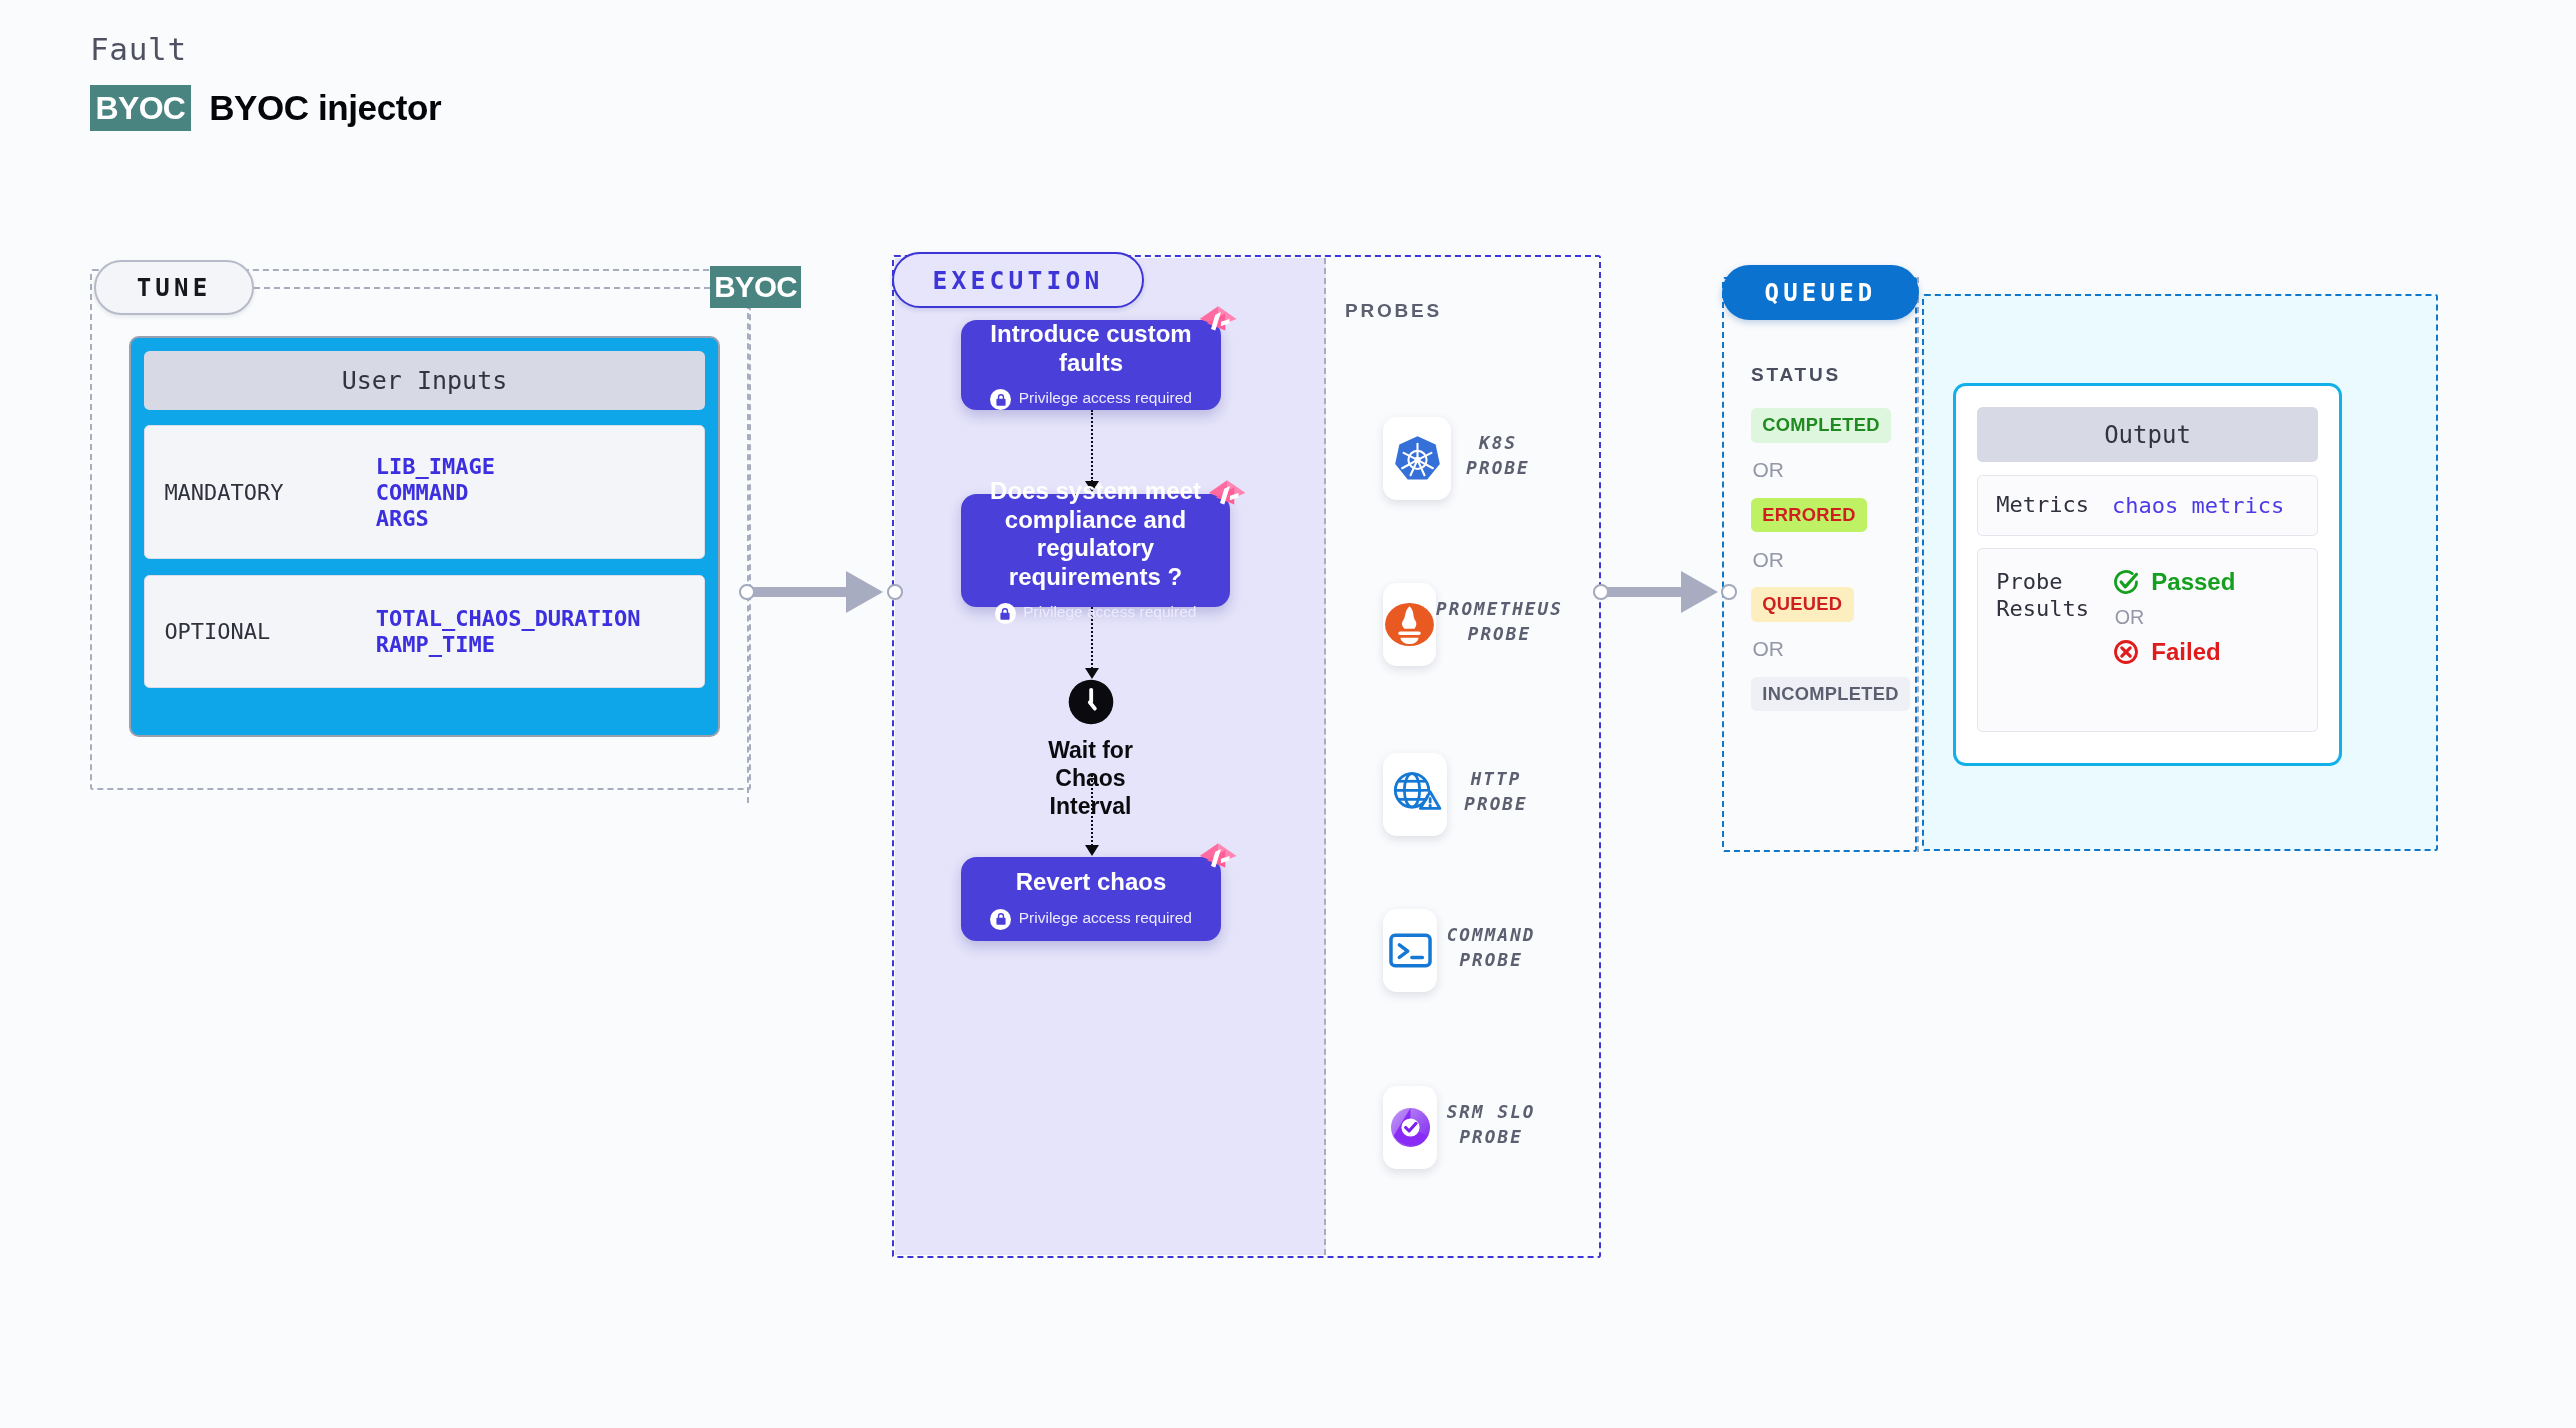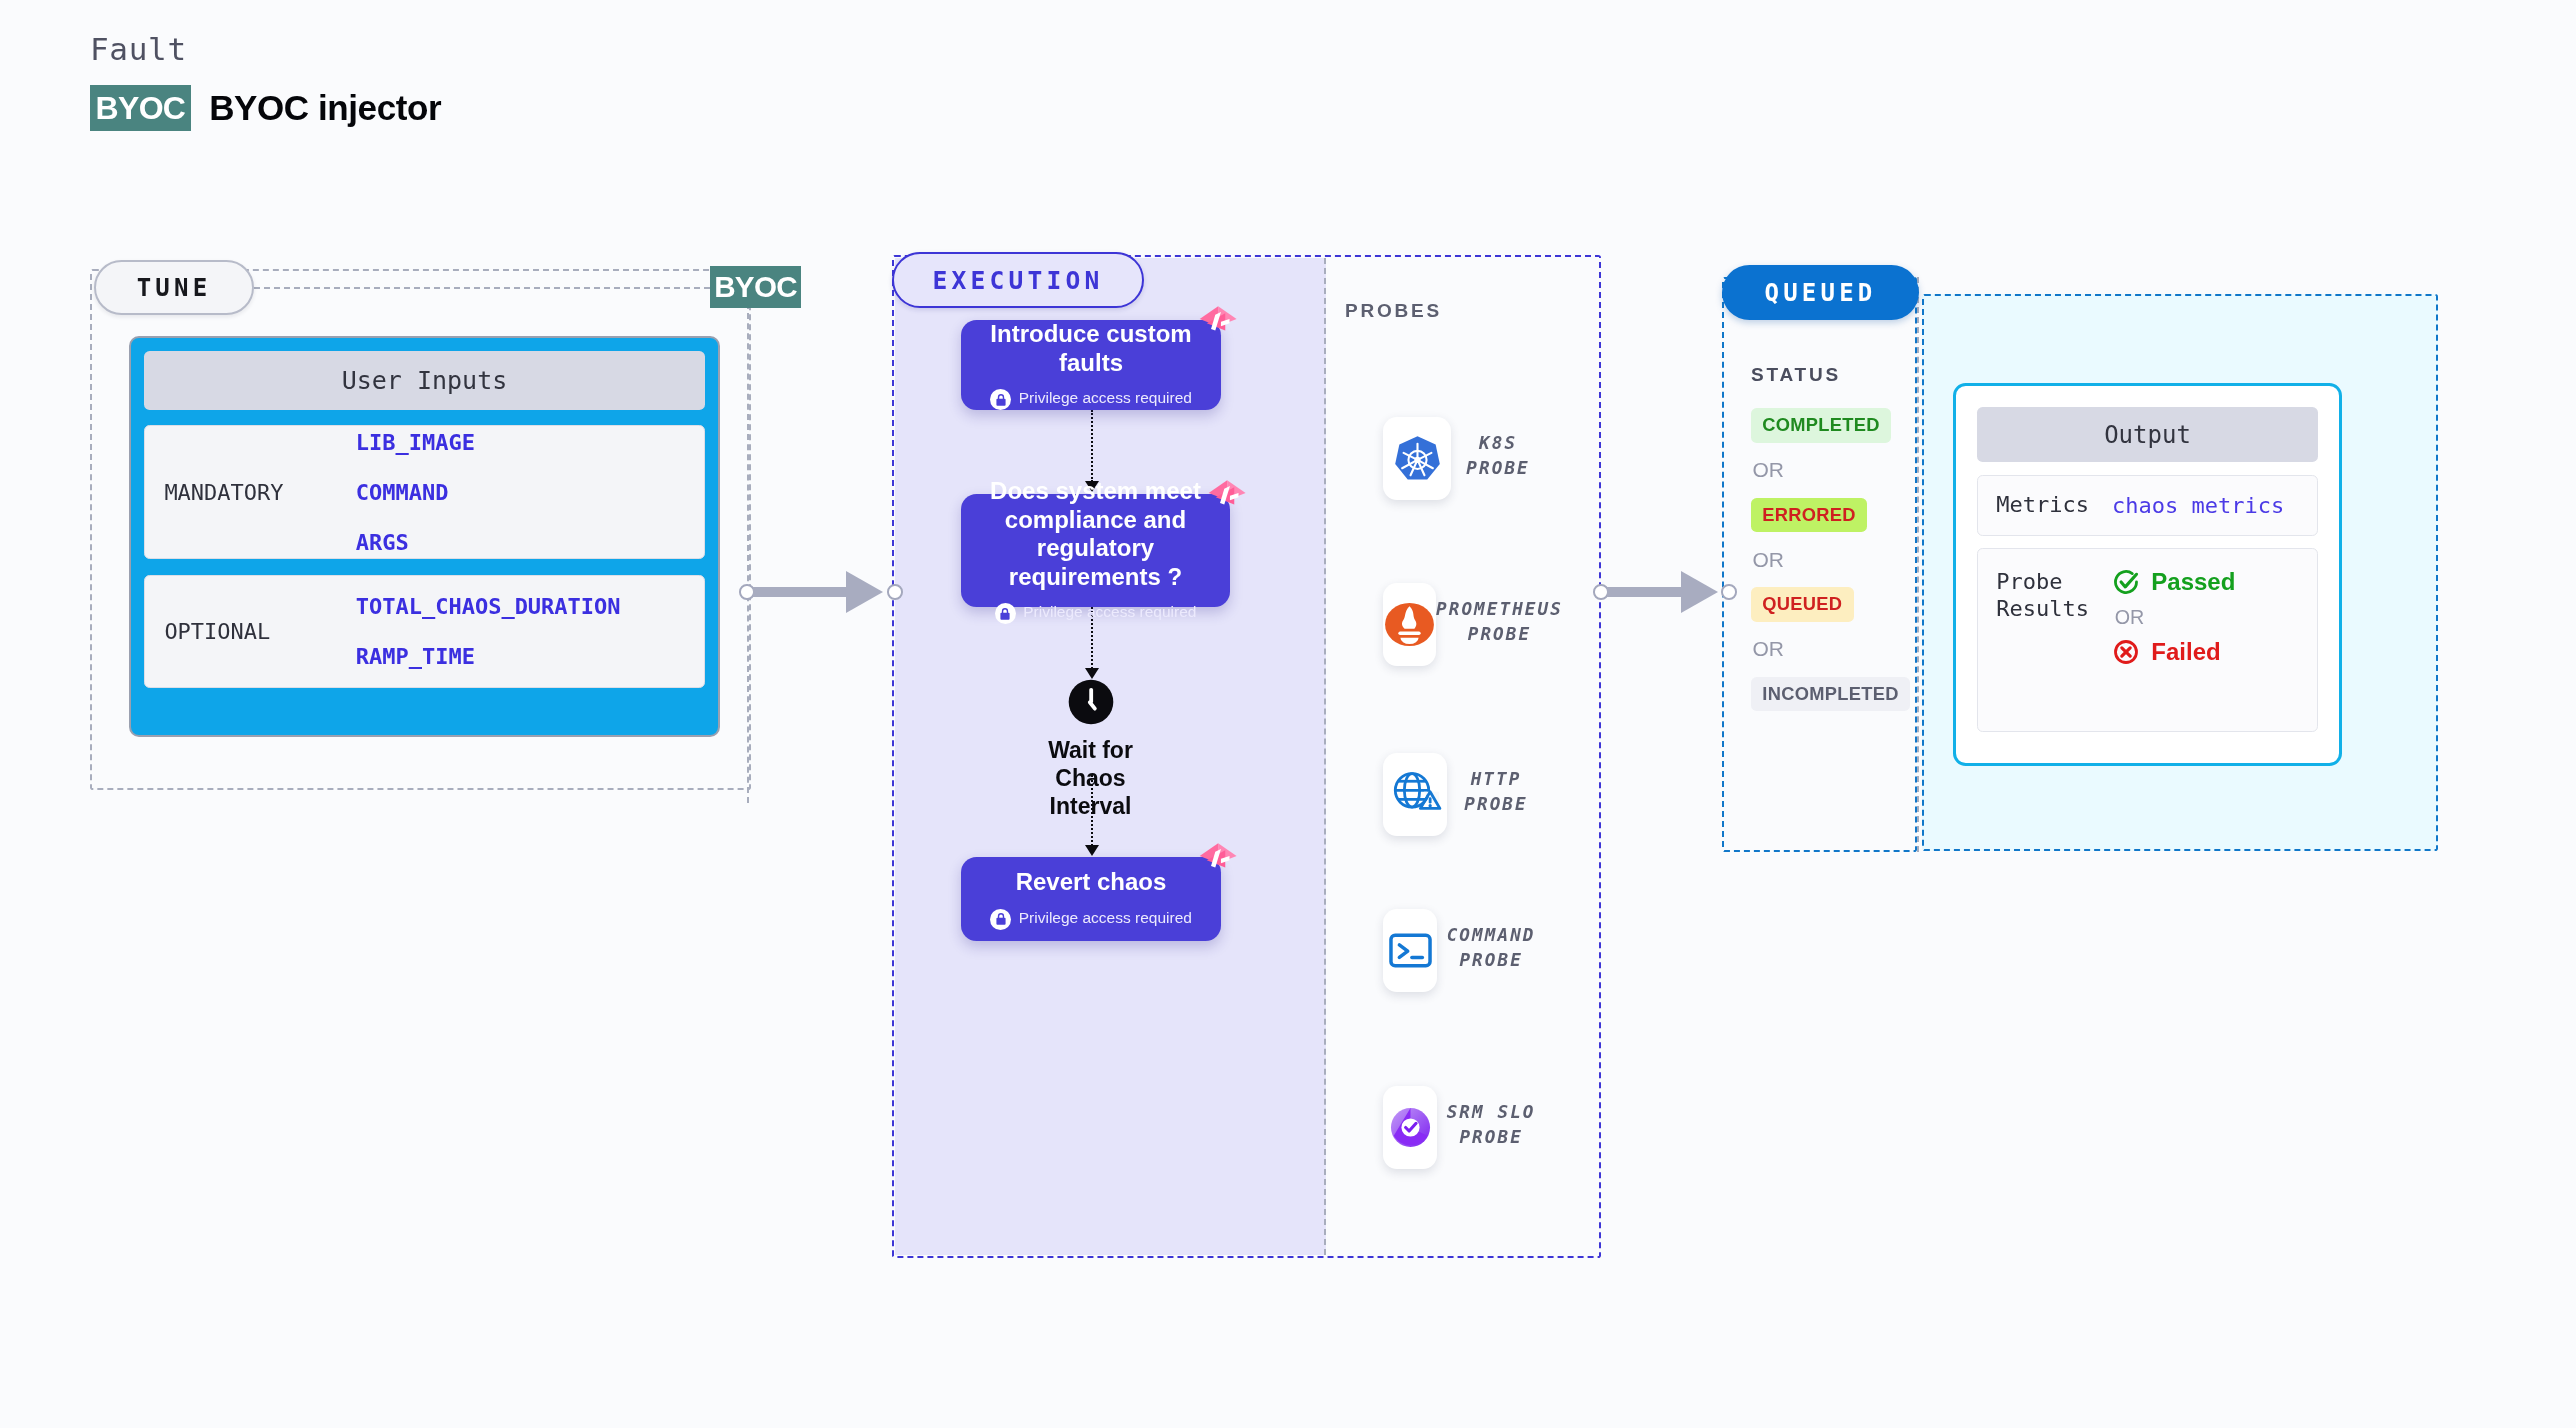--- a/index.html
+++ b/index.html
@@ -68,21 +68,21 @@
     font-family:"DejaVu Sans Mono", monospace; font-size:25px; color:#32343f;
   }
   .param-group {
     margin-top:15.5px; background:#f4f5f8; border:1.4px solid #dcdee7;
     border-radius:5.6px; display:flex; align-items:center; padding:9.9px 0;
   }
   .param-kind {
     width:211px; flex:none; padding-left:19.7px;
     font-family:"DejaVu Sans Mono", monospace; font-size:22px; color:#2f313c;
   }
-  .param-list { display:flex; flex-direction:column; gap:25px; }
+  .param-list { display:flex; flex-direction:column; gap:1px;margin-left:20px; }
   .param-item {
     font-family:"DejaVu Sans Mono", monospace; font-size:22px;
     color:#3b2fe0; font-weight:bold;
   }
   #group-mandatory { height:134px; }
   #group-optional  { height:113px; }
 
   
   .conn { position:absolute; z-index:8; }
   .conn-dot {

